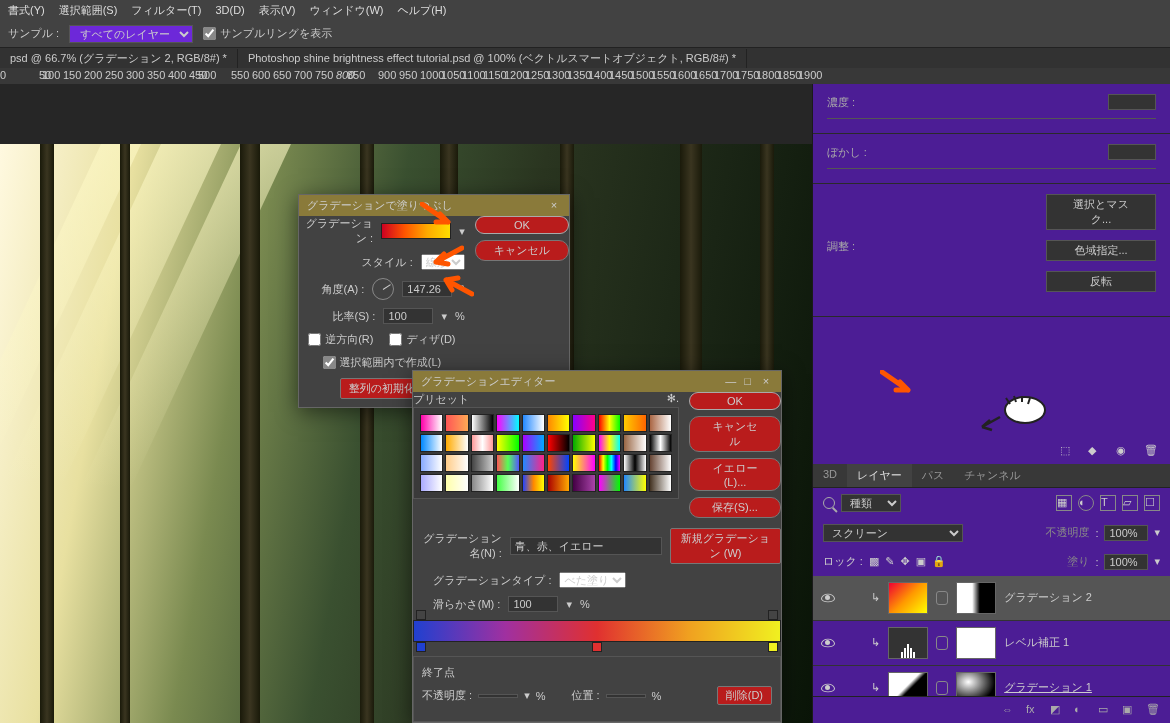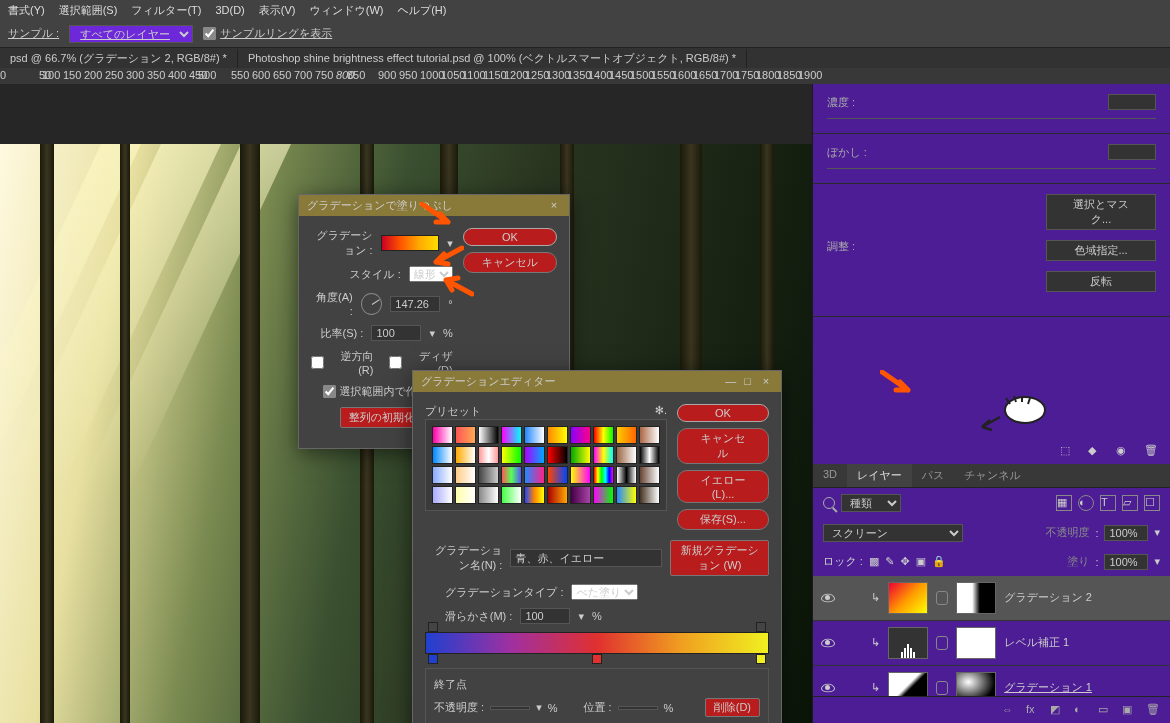--- a/index.html
+++ b/index.html
@@ -1,19 +1,19 @@
 <!DOCTYPE html>
 <html><head>
 <meta charset="utf-8">
 <style>
 *{box-sizing:border-box;margin:0;padding:0;font-family:"Hiragino Kaku Gothic Pro","Meiryo",sans-serif;font-size:11px;color:#ccc;}
 body{background:#323232;width:1170px;height:723px;overflow:hidden;position:relative;}
 .menubar{height:20px;background:#424242;display:flex;align-items:center;padding-left:8px;gap:14px;}
 .menubar span{color:#ddd;}
-.toolbar{height:28px;background:#424242;border-bottom:1px solid #222;display:flex;align-items:center;padding-left:8px;gap:10px;text-decoration:underline;}
+.toolbar{height:28px;background:#424242;border-bottom:1px solid #222;display:flex;align-items:center;padding-left:8px;gap:10px;}
 .toolbar select{background:#6d28d9;border:1px solid #555;color:#ccc;padding:1px 6px;font-size:11px;}
 .toolbar label{display:flex;align-items:center;gap:4px;}
 .tabbar{height:20px;background:#323232;display:flex;align-items:center;}
 .tab{padding:2px 10px;color:#ccc;border-right:1px solid #222;}
 .ruler{height:16px;background:#383838;position:relative;overflow:hidden;color:#999;font-size:9px;}
 .ruler span{position:absolute;top:1px;}
 .main{display:flex;height:calc(100% - 84px);}
 .canvas-area{flex:1;background:#262626;position:relative;overflow:hidden;}
 .canvas-img{position:absolute;left:0;top:60px;right:0;bottom:0;background:linear-gradient(100deg,#fff9e0 0%,#e8e0a0 15%,#7a8a50 30%,#3a5030 45%,#2a3520 60%,#1a2515 80%,#0a1508 100%);}
 .tree{position:absolute;top:0;bottom:0;width:14px;background:linear-gradient(90deg,#1a1a0a,#3a3520,#1a1a0a);}
@@ -51,21 +51,21 @@
 .link-ic{width:12px;height:14px;border:1px solid #888;border-radius:3px;}
 .layer-name{flex:1;}
 .layer-name.u{text-decoration:underline;}
 .arrow-ann{position:absolute;width:34px;height:26px;}
 .arrow-ann svg{width:100%;height:100%;}
 .hand-ann{position:absolute;width:70px;height:50px;}
 
 .dialog{position:absolute;background:#424242;border:1px solid #666;box-shadow:0 4px 20px rgba(0,0,0,0.5);}
 .dlg-title{background:#8a7a3a;color:#fff;padding:3px 8px;display:flex;justify-content:space-between;align-items:center;}
 .dlg-close{width:14px;height:14px;text-align:center;line-height:12px;cursor:pointer;}
-.dlg-body{padding:12px;}
+.dlg-body{}
 .dlg-row{display:flex;align-items:center;gap:8px;margin-bottom:8px;justify-content:flex-end;}
 .dlg-row label{text-align:right;}
 .grad-strip{width:80px;height:16px;background:linear-gradient(90deg,#c02,#f50,#fa0,#fd0);border:1px solid #222;}
 .dlg-btn{background:#b91c1c;border:1px solid #777;border-radius:10px;padding:2px 18px;text-align:center;min-width:80px;}
 .dlg-btn.primary{border-color:#aaa;}
 .angle-dial{width:22px;height:22px;border:1px solid #888;border-radius:50%;position:relative;}
 .angle-dial::after{content:"";position:absolute;width:9px;height:1px;background:#ccc;top:50%;left:50%;transform-origin:left;transform:rotate(-33deg);}
 .num-input{width:50px;background:#333;border:1px solid #555;padding:1px 4px;color:#ccc;}
 .chk{display:flex;align-items:center;gap:4px;}
 .chk input{accent-color:#888;}

